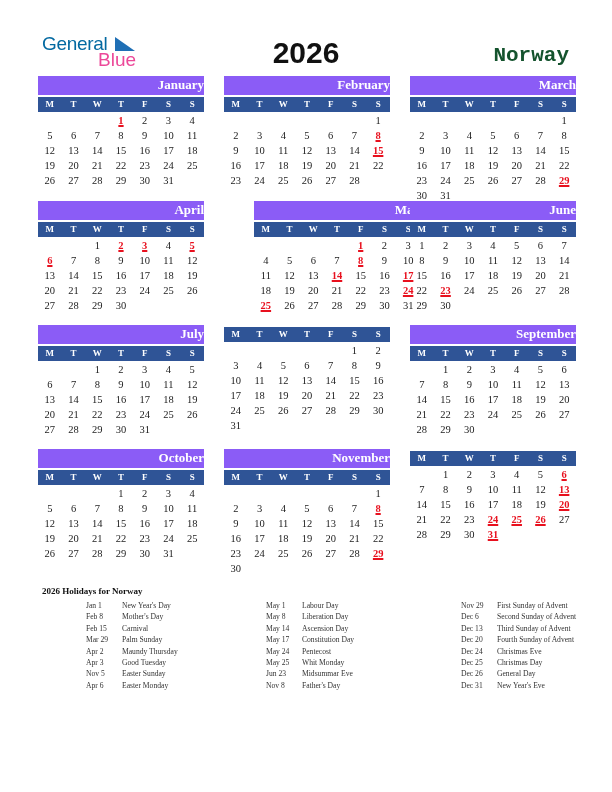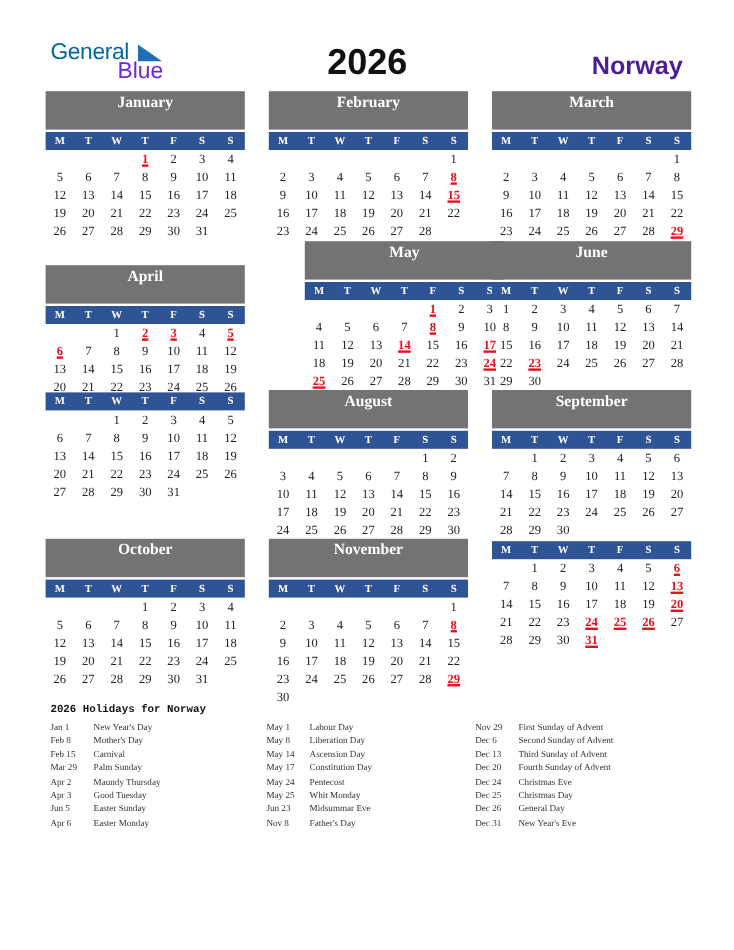--- a/index.html
+++ b/index.html
@@ -1,33 +1,33 @@
 <!DOCTYPE html>
 <html><head>
 <meta charset="utf-8">
 <style>
   html, body { margin:0; padding:0; background:#ffffff; }
   body { width:612px; height:792px; position:relative; overflow:hidden; font-family:"DejaVu Serif","Liberation Serif",serif; color:#222; }
   .logo { position:absolute; left:42px; top:33px; width:110px; height:40px; }
   .logo .general { position:absolute; left:0; top:0; font-family:"Liberation Sans",sans-serif; font-size:19px; color:#0369a1; letter-spacing:-0.3px; }
-  .logo .blue { position:absolute; left:56px; top:16px; font-family:"Liberation Sans",sans-serif; font-size:19px; color:#6d28d9; }
+  .logo .blue { position:absolute; left:56px; top:16px; font-family:"Liberation Sans",sans-serif; font-size:19px; color:#ec4899; }
   .logo .tri { position:absolute; left:73px; top:4px; width:0; height:0; border-left:20px solid #1f6fb5; border-top:14px solid transparent; }
   .title { position:absolute; left:0; width:612px; top:36px; text-align:center; font-family:Liberation Sans, sans-serif; font-weight:bold; font-size:30px; color:#111; }
-  .country { position:absolute; right:43px; top:44px; font-family:Liberation Sans, sans-serif; font-weight:bold; font-size:21px; color:#4c1d95; }
+  .country { position:absolute; right:43px; top:44px; font-family:Liberation Mono, monospace; font-weight:bold; font-size:21px; color:#14532d; }
   .month { position:absolute; width:166px; }
-  .month .mname { background:#737373; color:#fff; height:32px; line-height:17px; text-align:center; font-family:"Liberation Serif",serif; font-weight:bold; font-size:13px; }
+  .month .mname { background:#8b5cf6; color:#fff; height:19px; line-height:17px; text-align:right; font-family:"Liberation Serif",serif; font-weight:bold; font-size:13px; }
   .month .dow { background:#2f5496; margin-top:2px; height:15px; display:grid; grid-template-columns:repeat(7,1fr); }
   .month .dow span { color:#fff; font-family:"Liberation Serif",serif; font-weight:bold; font-size:9px; text-align:center; line-height:15px; }
   .month .days { display:grid; grid-template-columns:repeat(7,1fr); margin-top:1px; }
   .month .days span { text-align:center; font-family:"Liberation Serif",serif; font-size:10.5px; height:15px; line-height:15px; color:#222; }
   .month .days span.hol { color:#e8101e; font-weight:bold; text-decoration:underline; text-decoration-thickness:1.5px; }
-  .holtitle { position:absolute; left:42px; top:586px; font-family:Liberation Mono, monospace; font-weight:bold; font-size:9px; color:#111; }
+  .holtitle { position:absolute; left:42px; top:586px; font-family:Liberation Serif, serif; font-weight:bold; font-size:9px; color:#111; }
   .holcol { position:absolute; top:601px; }
   .holrow { height:11.4px; font-family:"Liberation Serif",serif; font-size:7.6px; color:#333; white-space:nowrap; }
-  .holrow .d { display:inline-block; width:36px; }
+  .holrow .d { display:inline-block; width:36px;margin-left:44px; }
 </style>
 </head>
 <body>
 
 <div class="logo">
   <span class="general">General</span>
   <span class="tri"></span>
   <span class="blue">Blue</span>
 </div>
 <div class="title">2026</div>
@@ -174,21 +174,21 @@
         <span>24</span>
         <span>25</span>
         <span>26</span>
         <span>27</span>
         <span>28</span>
         <span class="hol">29</span>
         <span>30</span>
         <span>31</span>
       </div>
     </div>
-    <div class="month" style="left: 38px; top: 201px; margin-top: 20px;">
+    <div class="month" style="left: 38px; top: 201px;">
       <div class="mname">April</div>
       <div class="dow">
         <span>M</span>
         <span>T</span>
         <span>W</span>
         <span>T</span>
         <span>F</span>
         <span>S</span>
         <span>S</span>
       </div>
@@ -314,20 +314,21 @@
         <span>24</span>
         <span>25</span>
         <span>26</span>
         <span>27</span>
         <span>28</span>
         <span>29</span>
         <span>30</span>
       </div>
     </div>
     <div class="month" style="left: 38px; top: 325px;">
+      <div class="mname">July</div>
       <div class="dow">
         <span>M</span>
         <span>T</span>
         <span>W</span>
         <span>T</span>
         <span>F</span>
         <span>S</span>
         <span>S</span>
       </div>
       <div class="days">
@@ -360,21 +361,20 @@
         <span>25</span>
         <span>26</span>
         <span>27</span>
         <span>28</span>
         <span>29</span>
         <span>30</span>
         <span>31</span>
       </div>
     </div>
     <div class="month" style="left: 224px; top: 325px;">
-      <div class="mname">August</div>
       <div class="dow">
         <span>M</span>
         <span>T</span>
         <span>W</span>
         <span>T</span>
         <span>F</span>
         <span>S</span>
         <span>S</span>
       </div>
       <div class="days">
@@ -608,34 +608,34 @@
 
 <div class="holtitle">2026 Holidays for Norway</div>
 <div id="holidays">
     <div class="holcol" style="left: 42px;">
       <div class="holrow"><span class="d">Jan 1</span><span>New Year's Day</span></div>
       <div class="holrow"><span class="d">Feb 8</span><span>Mother's Day</span></div>
       <div class="holrow"><span class="d">Feb 15</span><span>Carnival</span></div>
       <div class="holrow"><span class="d">Mar 29</span><span>Palm Sunday</span></div>
       <div class="holrow"><span class="d">Apr 2</span><span>Maundy Thursday</span></div>
       <div class="holrow"><span class="d">Apr 3</span><span>Good Tuesday</span></div>
-      <div class="holrow"><span class="d">Jun 5</span><span>Easter Sunday</span></div>
+      <div class="holrow"><span class="d">Nov 5</span><span>Easter Sunday</span></div>
       <div class="holrow"><span class="d">Apr 6</span><span>Easter Monday</span></div>
     </div>
     <div class="holcol" style="left: 222px;">
       <div class="holrow"><span class="d">May 1</span><span>Labour Day</span></div>
       <div class="holrow"><span class="d">May 8</span><span>Liberation Day</span></div>
       <div class="holrow"><span class="d">May 14</span><span>Ascension Day</span></div>
       <div class="holrow"><span class="d">May 17</span><span>Constitution Day</span></div>
       <div class="holrow"><span class="d">May 24</span><span>Pentecost</span></div>
       <div class="holrow"><span class="d">May 25</span><span>Whit Monday</span></div>
       <div class="holrow"><span class="d">Jun 23</span><span>Midsummar Eve</span></div>
       <div class="holrow"><span class="d">Nov 8</span><span>Father's Day</span></div>
     </div>
-    <div class="holcol" style="left: 396px;">
+    <div class="holcol" style="left: 417px;">
       <div class="holrow"><span class="d">Nov 29</span><span>First Sunday of Advent</span></div>
       <div class="holrow"><span class="d">Dec 6</span><span>Second Sunday of Advent</span></div>
       <div class="holrow"><span class="d">Dec 13</span><span>Third Sunday of Advent</span></div>
       <div class="holrow"><span class="d">Dec 20</span><span>Fourth Sunday of Advent</span></div>
       <div class="holrow"><span class="d">Dec 24</span><span>Christmas Eve</span></div>
       <div class="holrow"><span class="d">Dec 25</span><span>Christmas Day</span></div>
       <div class="holrow"><span class="d">Dec 26</span><span>General Day</span></div>
       <div class="holrow"><span class="d">Dec 31</span><span>New Year's Eve</span></div>
     </div>
   </div>

